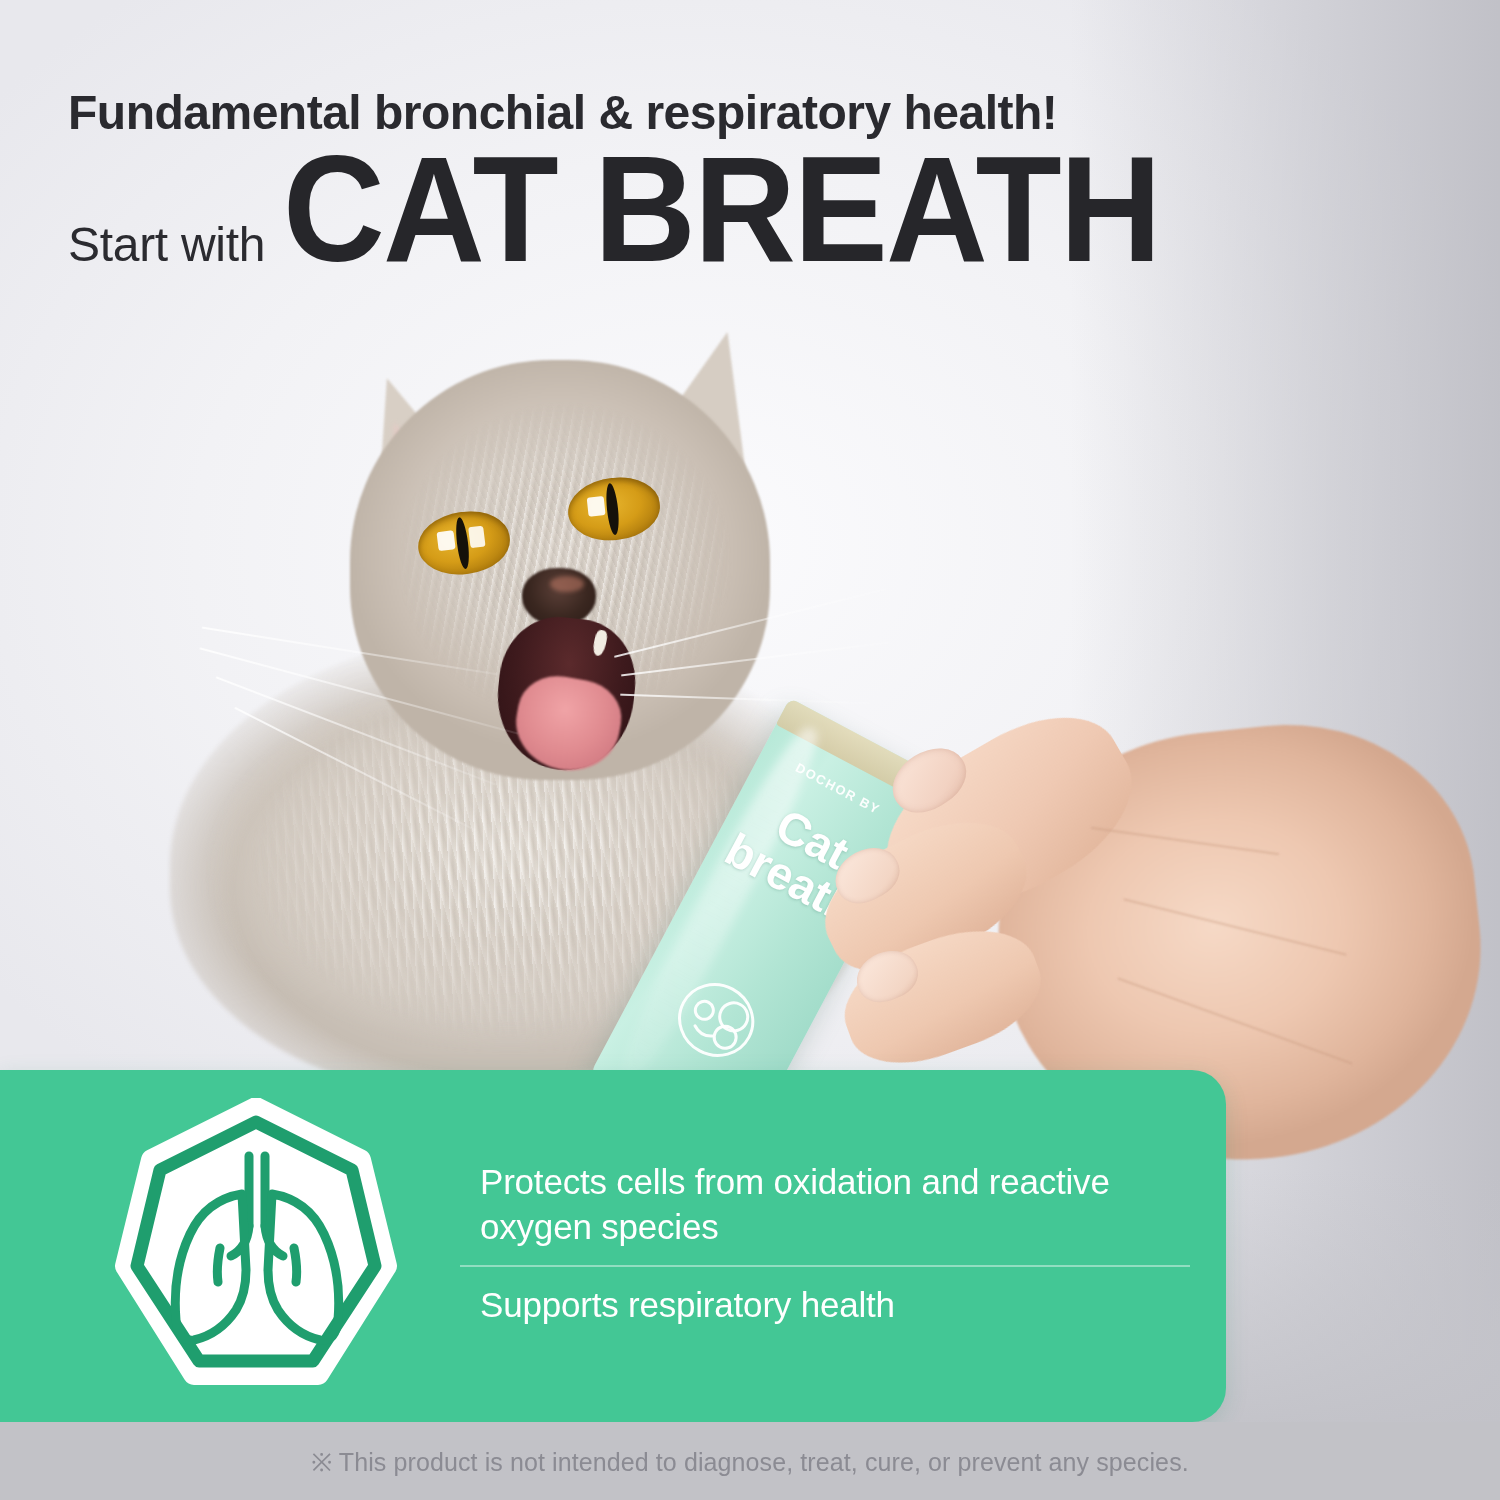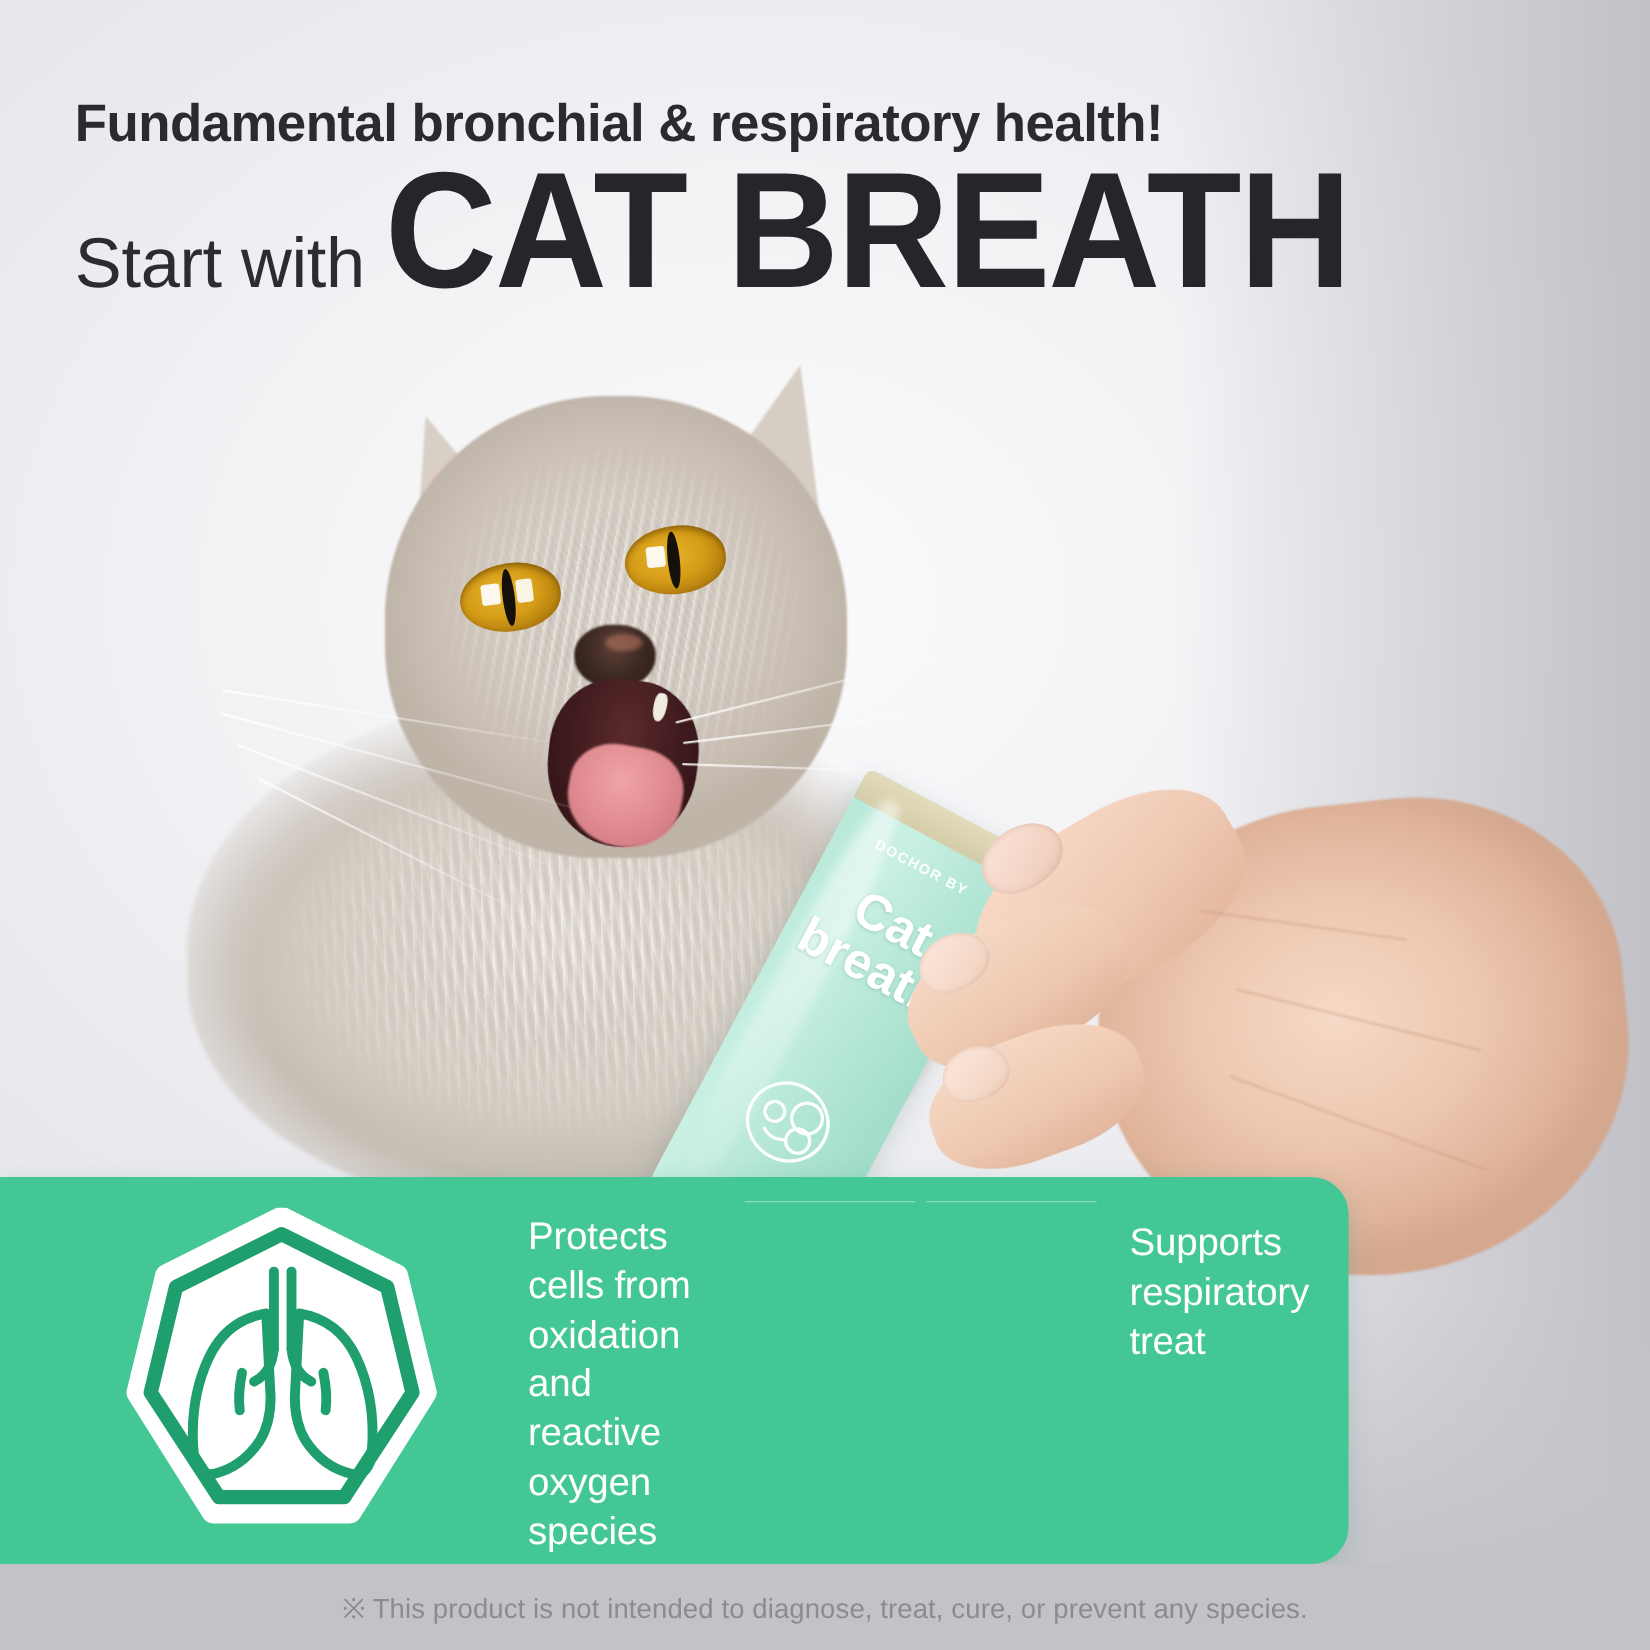--- a/index.html
+++ b/index.html
@@ -244,42 +244,42 @@
   .headline { position:absolute; left:68px; top:88px; width:1400px; }
   .head-line1 {
     font-size:48px; font-weight:700; color:#2a2a2f;
     letter-spacing:-.5px; line-height:1.06; white-space:nowrap;
   }
   .head-line2 {
     display:flex; align-items:baseline; gap:18px;
     margin-top:6px; white-space:nowrap;
   }
   .start-with {
-    font-size:64px; font-weight:500; color:#2b2b30; letter-spacing:-.3px;
+    font-size:48px; font-weight:500; color:#2b2b30; letter-spacing:-.3px;
   }
   .wordmark {
     font-size:150px; font-weight:700; color:#26262a;
     letter-spacing:-2px; line-height:.86;
     transform:scaleX(.94); transform-origin:left center;
   }
 
   
   .feature-panel {
     position:absolute; left:0; top:1070px; width:1226px; height:352px;
     background:#43c795;
     border-radius:0 34px 34px 0;
     display:flex; align-items:center;
     box-shadow:0 6px 22px rgba(40,140,105,.18);
   }
   .lung-badge {
     position:absolute; left:108px; top:28px; width:296px; height:296px;
   }
   .feature-list {
     position:absolute; left:450px; top:22px; width:740px; height:310px;
-    display:flex; flex-direction:row; justify-content:center;
+    display:flex; flex-direction:column; justify-content:center;
   }
   .feature-item {
     color:#ffffff;
     font-size:35px; font-weight:400; line-height:1.28;
     letter-spacing:-.2px;
     padding:16px 0 16px 30px;
   }
   .feature-item.first { padding-top:10px; }
   .feature-divider {
     height:1px; width:730px; margin-left:10px;
@@ -405,21 +405,21 @@
           <path d="M134 96 q-36 6 -52 40 q-18 38 -14 86 q2 22 18 20 q26 -6 42 -30 q10 -16 10 -40 Z"></path>
           <path d="M164 96 q36 6 52 40 q18 38 14 86 q-2 22 -18 20 q-26 -6 -42 -30 q-10 -16 -10 -40 Z"></path>
         </g>
       </svg>
     </div>
 
     <div class="feature-list">
       <div class="feature-item first">Protects cells from oxidation and reactive oxygen species</div>
       <div class="feature-divider"></div>
       <div class="feature-divider"></div>
-      <div class="feature-item">Supports respiratory treat</div>
+      <div class="feature-item">Supports respiratory health</div>
     </div>
   </div>
 
   <div class="footer-bar">
     <div class="footer-note">※ This product is not intended to diagnose, treat, cure, or prevent any species.</div>
   </div>
 
 </div>
 
 </body></html>

